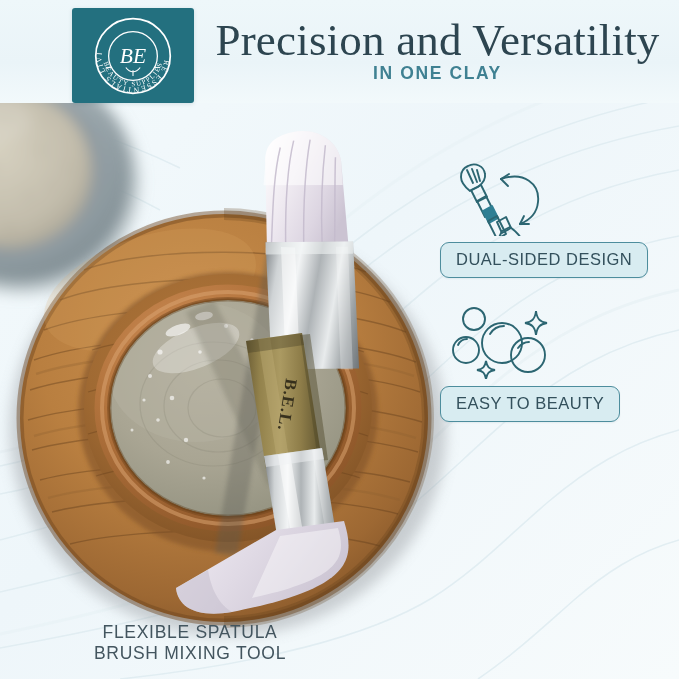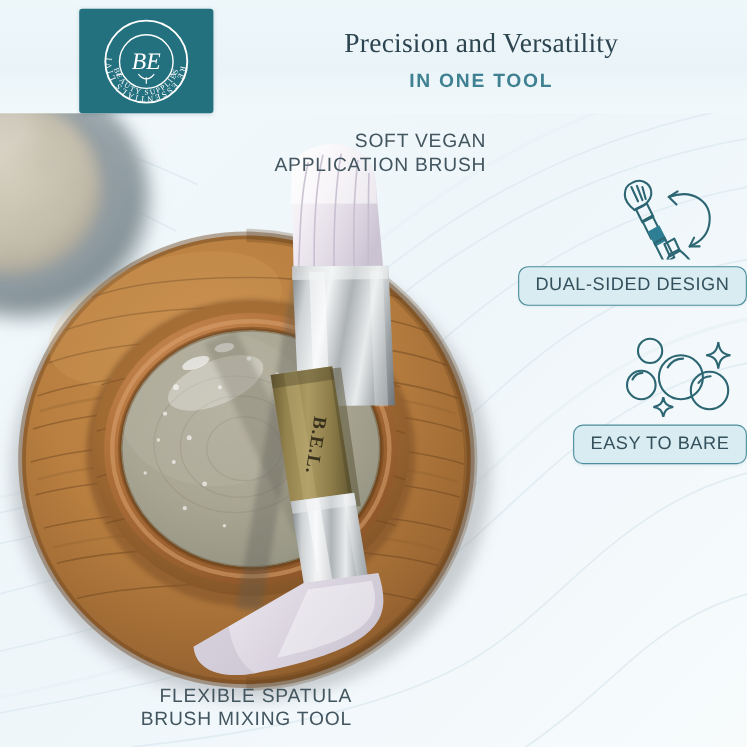--- a/index.html
+++ b/index.html
@@ -24,21 +24,21 @@
   .header{
     position:absolute;left:0;top:0;width:679px;height:103px;z-index:6;
     background:linear-gradient(180deg,#eef7fa 0%,#eaf4f8 60%,#f2f9fb 100%);
   }
   .header-title-wrap{
     position:absolute;left:196px;top:0;width:483px;height:103px;
     display:flex;flex-direction:column;align-items:center;justify-content:center;
   }
   .title-main{
     font-family:"Liberation Serif", serif;
-    font-size:25px;line-height:40px;color:#2d4550;
+    font-size:45px;line-height:40px;color:#2d4550;
     letter-spacing:.2px;white-space:nowrap;
   }
   .title-sub{
     font-family:"Liberation Sans", sans-serif;
     font-size:17.5px;font-weight:bold;color:#3f8192;
     letter-spacing:1.6px;margin-top:3px;white-space:nowrap;
   }
 
   
   .logo-box{
@@ -51,25 +51,25 @@
 
   
   .photo{position:absolute;left:0;top:0;width:679px;height:679px;z-index:2;}
 
   
   .label{
     position:absolute;z-index:9;color:#43555f;
     font-size:17.5px;line-height:21px;letter-spacing:.7px;font-weight:400;
   }
   .label-brush{left:180px;top:118px;width:262px;text-align:right;}
-  .label-spat{left:20px;top:622px;width:300px;text-align:right;}
+  .label-spat{left:40px;top:622px;width:300px;text-align:center;}
 
   
   .features{position:absolute;left:440px;top:150px;width:239px;height:470px;z-index:9;}
-  .feature{position:absolute;left:0;width:239px;display:flex;flex-direction:column;align-items:flex-end;}
+  .feature{position:absolute;left:0;width:239px;display:flex;flex-direction:column;align-items:flex-start;}
   .f1{top:8px;}
   .f2{top:152px;}
   .f3{top:300px;}
   .feature-icon{height:78px;display:flex;align-items:center;justify-content:center;}
   .badge{
     margin-top:6px;
     background:#d8ecf1;border:1.6px solid #4d8d9d;border-radius:9px;
     padding:7px 15px 8px;
     color:#33505c;font-size:16.5px;letter-spacing:.5px;white-space:nowrap;
     box-shadow:0 1px 2px rgba(20,70,90,.07);
@@ -326,21 +326,21 @@
         <path d="M276,530 L344,521 C356,560 352,588 232,612 C198,618 178,608 176,588 L276,530 Z" fill="url(#spatg)"></path>
         <path d="M280,536 L338,528 C346,556 344,578 252,598 L280,536 Z" fill="#ffffff" opacity=".42"></path>
         <path d="M232,612 C198,618 178,608 176,588 L208,570 C212,594 222,606 232,612 Z" fill="#bfb7c8" opacity=".45"></path>
       </g>
     </g>
   </svg>
 
   <div class="header">
     <div class="header-title-wrap">
       <div class="title-main">Precision and Versatility</div>
-      <div class="title-sub">IN ONE TOOL</div>
+      <div class="title-sub">IN ONE CLAY</div>
     </div>
   </div>
 
   <div class="logo-box">
     <svg class="logo-svg" width="86" height="86" viewBox="0 0 120 120">
       <defs>
         <path id="arcTop" d="M60,60 m-44,0 a44,44 0 0 1 88,0" transform="rotate(188 60 60)"></path>
         <path id="arcBot" d="M60,60 m-42,0 a42,42 0 0 0 84,0"></path>
       </defs>
       <circle cx="60" cy="60" r="52" fill="none" stroke="#ffffff" stroke-width="2.4"></circle>
@@ -356,24 +356,20 @@
           <path d="M90,76 L98,76"></path>
       </g>
       <text x="60" y="70" text-anchor="middle" fill="#ffffff" font-family="'Liberation Serif', serif" font-size="30" font-style="italic">BE</text>
       <g stroke="#ffffff" stroke-width="1.5" fill="none">
         <path d="M50,76 C56,84 64,84 70,76"></path>
         <path d="M60,80 L60,88"></path>
       </g>
     </svg>
   </div>
 
-  <div class="label label-brush">
-    <div>SOFT VEGAN</div>
-    <div>APPLICATION BRUSH</div>
-  </div>
 
   <div class="label label-spat">
     <div>FLEXIBLE SPATULA</div>
     <div>BRUSH MIXING TOOL</div>
   </div>
 
   <div class="features">
 
     <div class="feature f1">
       <div class="feature-icon">
@@ -422,18 +418,18 @@
             <circle cx="26" cy="47" r="13"></circle>
             <path d="M18,42 C20,38 23,36 27,36"></path>
             <circle cx="88" cy="52" r="17"></circle>
             <path d="M78,45 C81,41 85,39 89,39"></path>
 
             <path d="M96,8 C97,16 100,19 107,20 C100,21 97,24 96,32 C95,24 92,21 85,20 C92,19 95,16 96,8 Z"></path>
             <path d="M46,58 C47,64 49,66 55,67 C49,68 47,70 46,76 C45,70 43,68 37,67 C43,66 45,64 46,58 Z"></path>
           </g>
         </svg>
       </div>
-      <div class="badge">EASY TO BARE</div>
+      <div class="badge">EASY TO BEAUTY</div>
     </div>
 
   </div>
 
 </div>
 
 </body></html>

